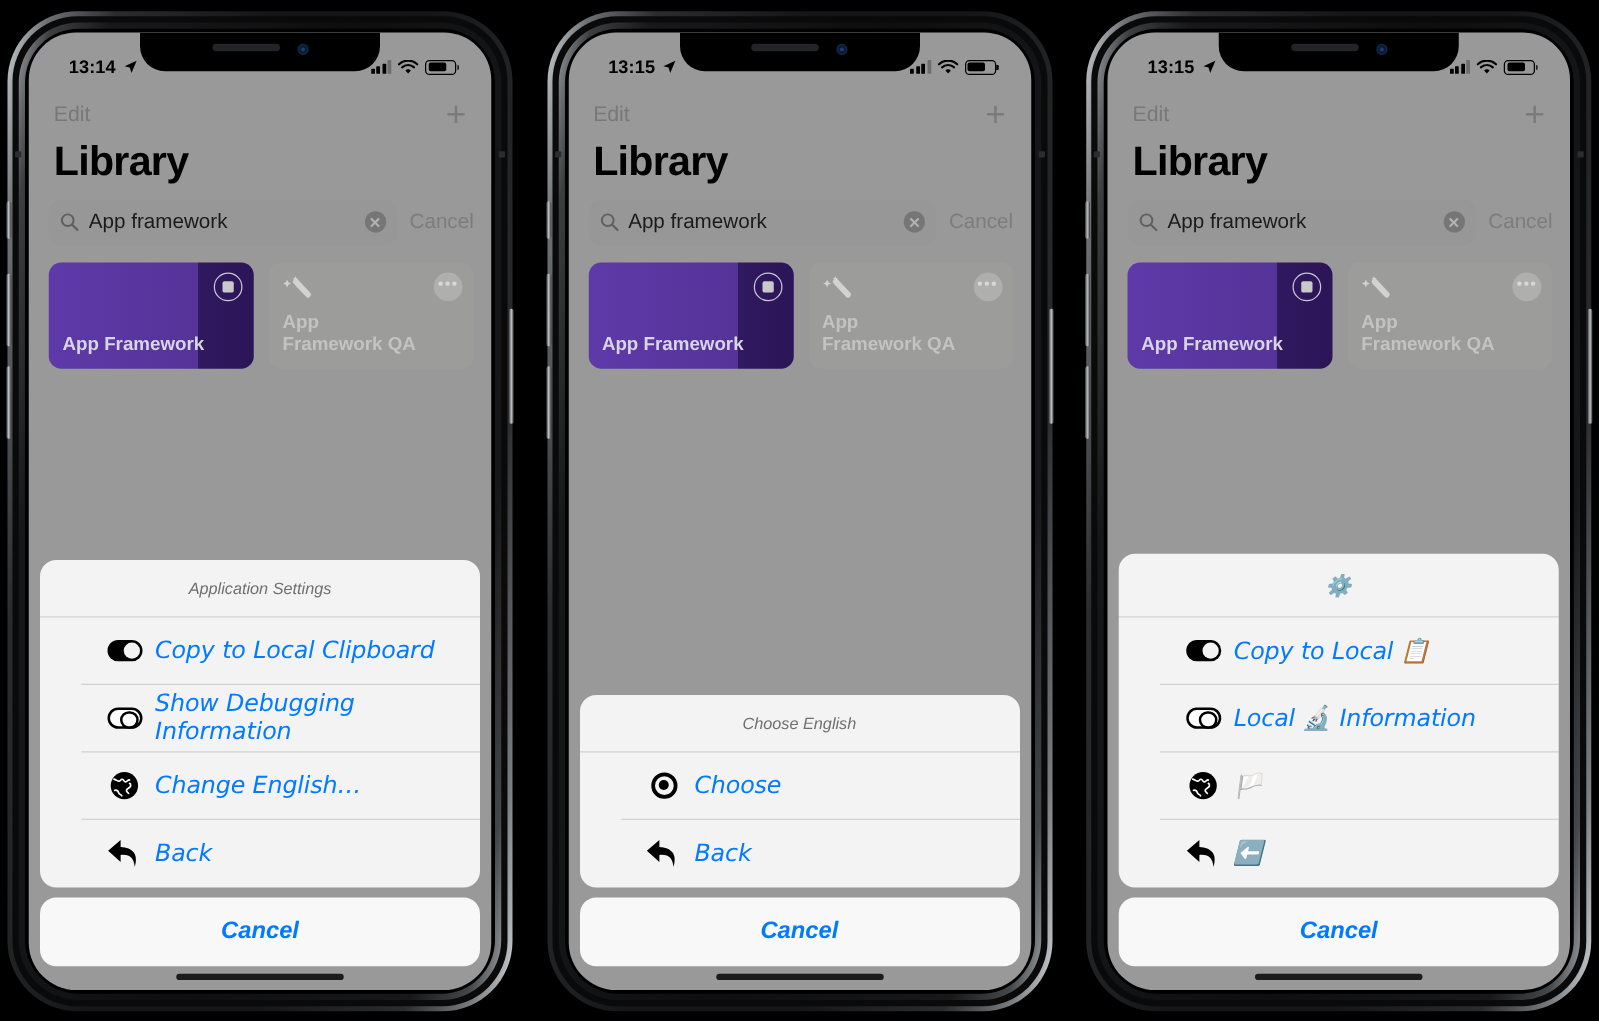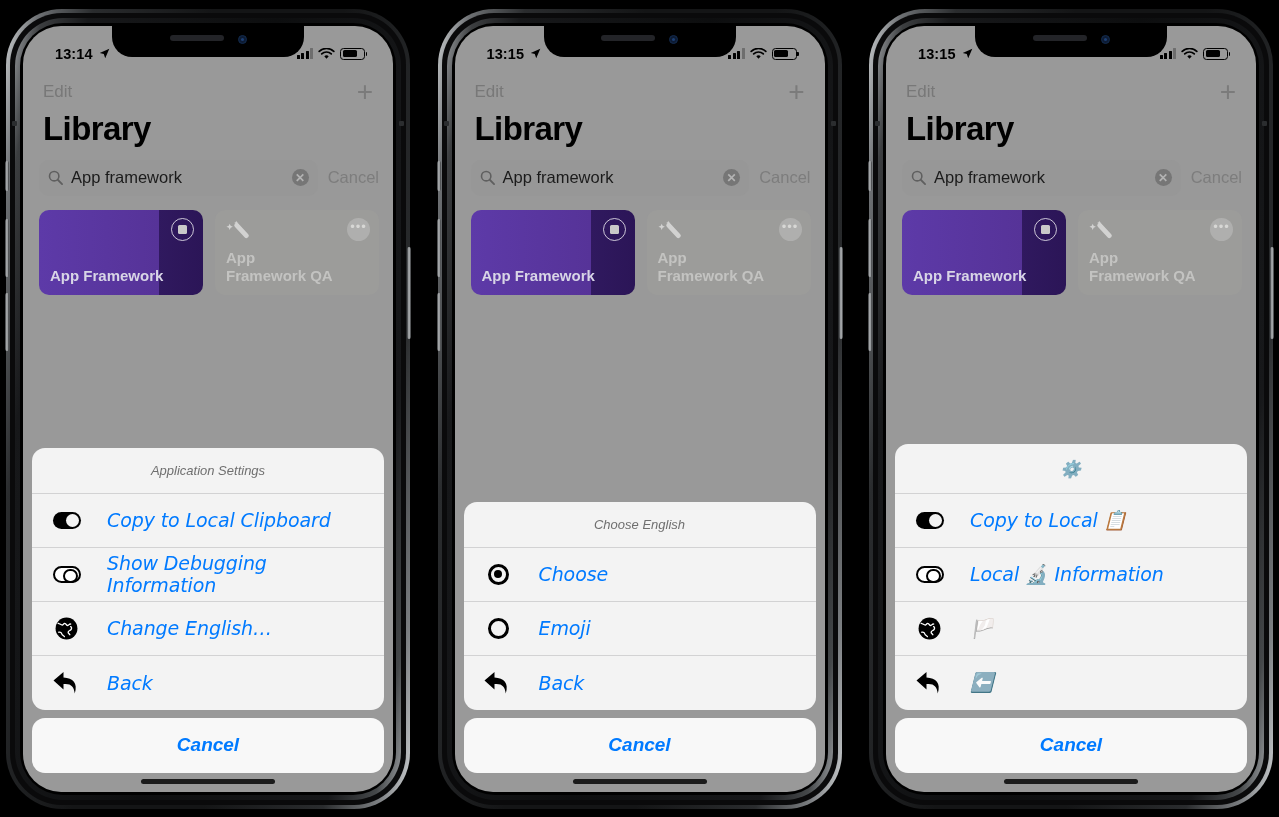--- a/index.html
+++ b/index.html
@@ -159,23 +159,24 @@
   }
   .sheet-header {
     text-align:center; font-size: 13px; color: #6f6f6f;
     padding: 15px 10px 14px;
     border-bottom: .5px solid rgba(60,60,67,.18);
     min-height: 46px;
     display:flex; align-items:center; justify-content:center;
   }
   .sheet-header .emoji-header { font-size: 17px; }
   .sheet-row {
-    display:flex; align-items:center; gap: 24px;
+    display:flex; align-items:center; gap: 8px;
     padding: 0 18px; height: 54px;
     border-bottom: .5px solid rgba(60,60,67,.18);
+    margin-left: 33px;
   }
   .sheet-row:last-child { border-bottom: none; }
   .sheet-row .rlabel { font-size: 19px; color: #007aff; letter-spacing:-.1px; display:flex; align-items:center; gap:7px; }
   .rowicon { width: 33px; flex: 0 0 33px; display:flex; align-items:center; justify-content:center; }
   .cancel-group {
     border-radius: 13px;
     background: rgba(252,252,252,.96);
     height: 55px; display:flex; align-items:center; justify-content:center;
   }
   .cancel-group span { font-size: 19px; font-weight: 700; color: #007aff; }
@@ -419,26 +420,20 @@
           <div class="sheet-header js-sheethdr">Choose English</div>
           <div class="js-rows">
               <div class="sheet-row">
                 <span class="rowicon">
                   <span class="radio sel"></span>
                 </span>
                 <span class="rlabel emoji">Choose</span>
               </div>
               <div class="sheet-row">
                 <span class="rowicon">
-                  <span class="radio"></span>
-                </span>
-                <span class="rlabel emoji">Emoji</span>
-              </div>
-              <div class="sheet-row">
-                <span class="rowicon">
                   <svg width="30" height="26" viewBox="0 0 30 26">
                     <path d="M11.5 2 L1.5 10.5 L11.5 19.5 L11.5 14 C19 13.2 22 16.5 22.8 23.5 C26 13 21 8.2 11.5 7.6 Z" fill="#000"></path>
                   </svg>
                 </span>
                 <span class="rlabel emoji">Back</span>
               </div>
             </div>
         </div>
         <div class="cancel-group">
           <span class="js-cancel">Cancel</span>

